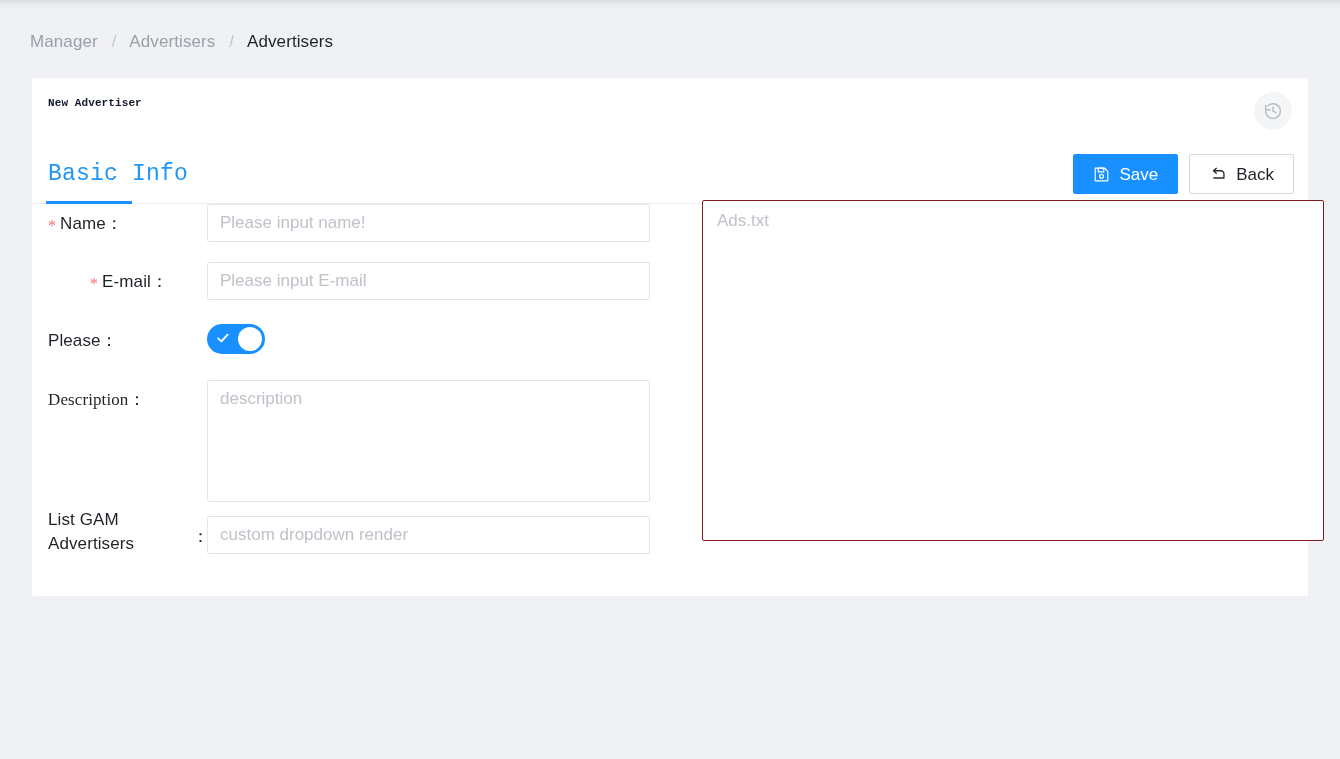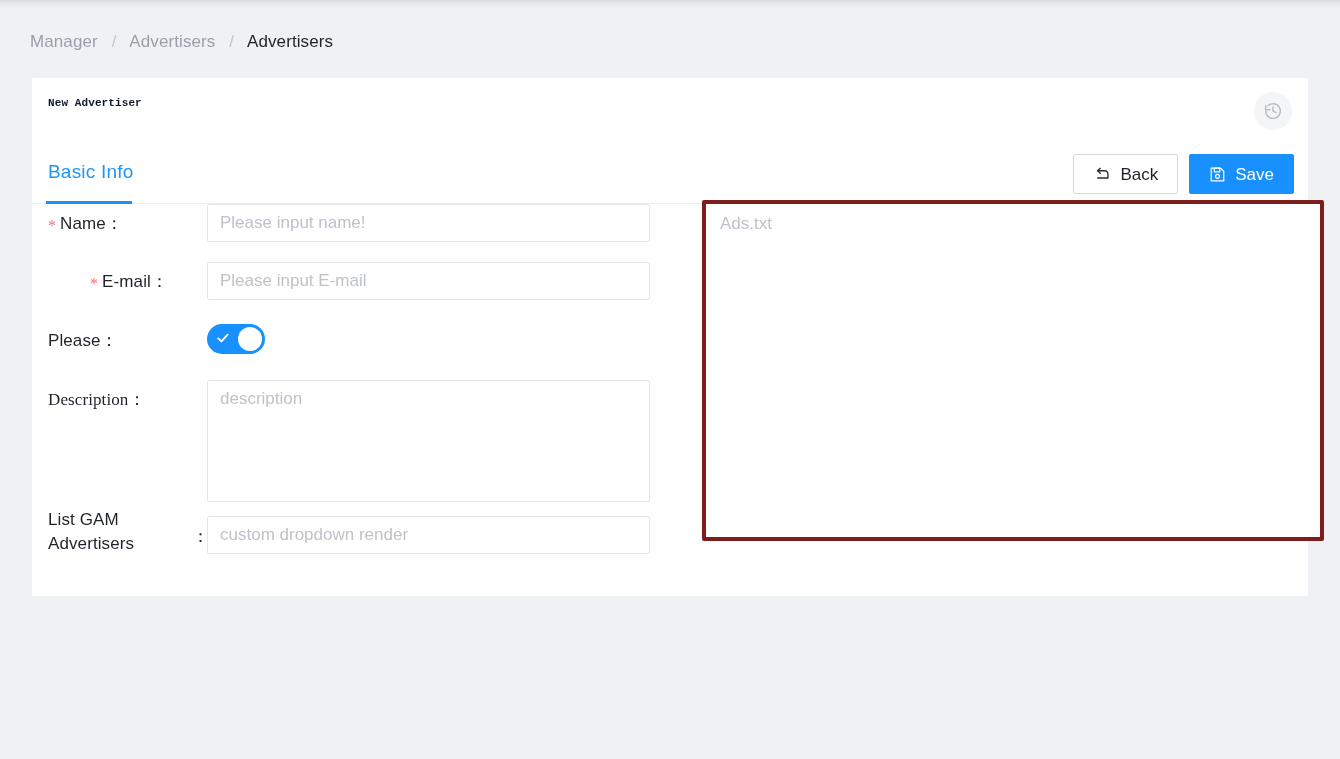--- a/index.html
+++ b/index.html
@@ -86,24 +86,25 @@
     left: 0;
     top: 73px;
     width: 1276px;
     height: 53px;
     border-bottom: 1px solid #ededf0;
   }
   .tab {
     position: absolute;
     left: 16px;
     top: 10px;
-    font-size: 19px;
+    font-size: 23px;
     color: #2196f3;
     cursor: pointer;
     letter-spacing: .2px;
+    font-family: Liberation Mono, monospace;
   }
   .tab-underline {
     position: absolute;
     left: 14px;
     bottom: -1px;
     width: 86px;
     height: 3px;
     background: #1890ff;
   }
 
@@ -271,21 +272,21 @@
   .row-gam .label-colon { top: 17px; left: 160px; }
   .row-gam .field-input { top: 8px; }
 
   
   .adstxt {
     position: absolute;
     left: 670px;
     top: -4px;
     width: 622px;
     height: 341px;
-    border: 4px solid #7f1d1d;
+    border: 1px solid #7f1d1d;
     border-radius: 2px;
     background: #fff;
     font-size: 17px;
     color: #1f2329;
     padding: 10px 14px;
     font-family: "Liberation Sans", sans-serif;
     outline: none;
     resize: none;
   }
   .adstxt::placeholder { color: #bfc2c9; }
@@ -315,39 +316,39 @@
         <polyline points="12,7.1 12,12 15.6,13.9"></polyline>
       </svg>
     </span>
   </button>
 
   <div class="tabs-row">
     <div class="tab">Basic Info</div>
     <div class="tab-underline"></div>
 
     <div class="actions">
-      <button class="btn btn-default">
-        <span>
-          <svg width="18" height="18" viewBox="0 0 20 20" fill="none" stroke="#2b2b2b" stroke-width="1.5" stroke-linecap="round" stroke-linejoin="round">
-            <path d="M5.6 6.4h7.6a3.4 3.4 0 0 1 3.4 3.4v4.6H5.3"></path>
-            <polyline points="8.1,3.7 5.0,6.4 8.1,9.1"></polyline>
-          </svg>
-        </span>
-        <span>Back</span>
-      </button>
-
       <button class="btn btn-primary">
         <span>
           <svg width="17" height="17" viewBox="0 0 20 20" fill="none" stroke="#ffffff" stroke-width="1.4" stroke-linejoin="round">
             <path d="M2.6 2.6h11.1l3.7 3.7v11.1H2.6z"></path>
             <rect x="6.2" y="2.6" width="6.4" height="4.4"></rect>
             <circle cx="10" cy="12.2" r="2.3"></circle>
           </svg>
         </span>
         <span>Save</span>
+      </button>
+
+      <button class="btn btn-default">
+        <span>
+          <svg width="18" height="18" viewBox="0 0 20 20" fill="none" stroke="#2b2b2b" stroke-width="1.5" stroke-linecap="round" stroke-linejoin="round">
+            <path d="M5.6 6.4h7.6a3.4 3.4 0 0 1 3.4 3.4v4.6H5.3"></path>
+            <polyline points="8.1,3.7 5.0,6.4 8.1,9.1"></polyline>
+          </svg>
+        </span>
+        <span>Back</span>
       </button>
     </div>
   </div>
 
   <div class="form-area">
 
     <div class="form-left">
 
       <div class="form-row row-name">
         <div class="form-label">

